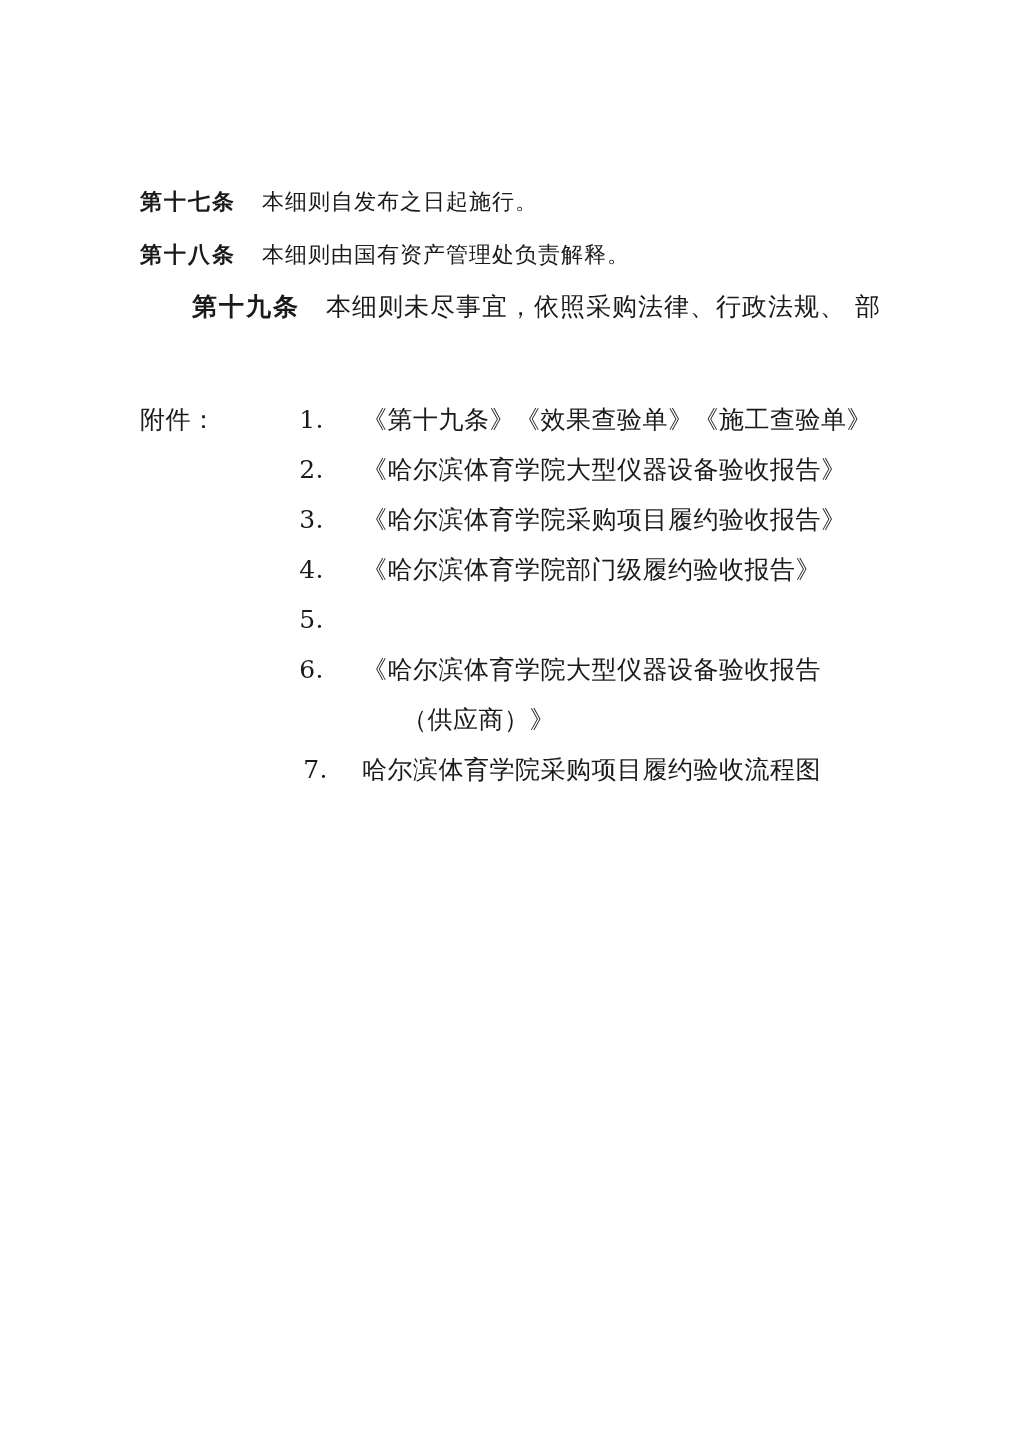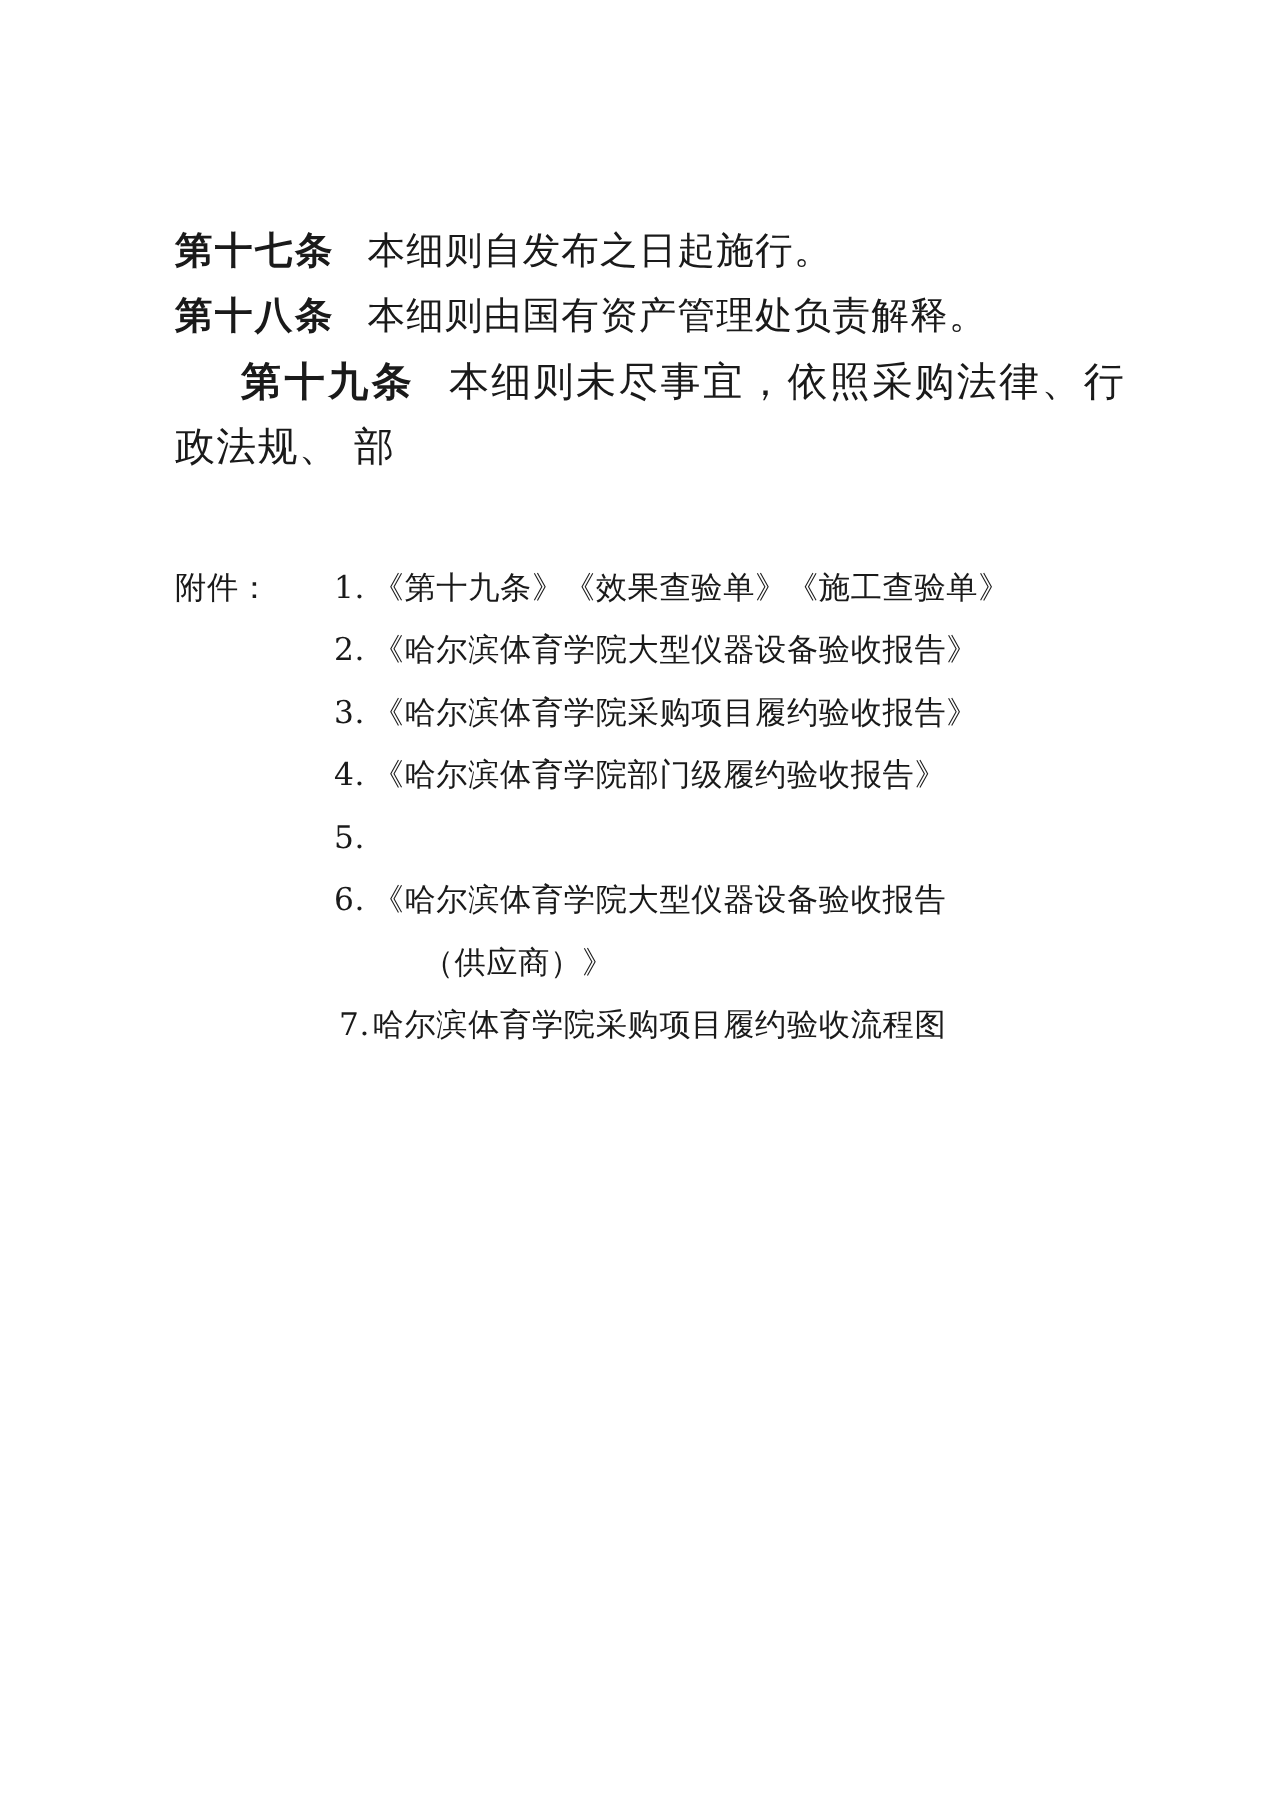--- a/index.html
+++ b/index.html
@@ -20,35 +20,35 @@
     inset: 0;
     padding: 0;
   }
   .content {
     position: absolute;
     left: 140px;
     top: 175px;
     width: 760px;
   }
   .art-line {
-    font-size: 30px;
+    font-size: 22px;
     line-height: 52px;
     letter-spacing: 1px;
     white-space: nowrap;
   }
   .art-line .art-label {
     font-weight: 700;
     letter-spacing: 2px;
   }
   .art-line .art-gap {
     display: inline-block;
     width: 26px;
   }
   .para {
-    font-size: 32px;
+    font-size: 25px;
     line-height: 52px;
     letter-spacing: 1px;
     text-align: justify;
   }
   .para .indent-label {
     font-weight: 700;
     letter-spacing: 2px;
   }
   .para .art-gap {
     display: inline-block;
@@ -57,20 +57,21 @@
 
   .attach-block {
     margin-top: 62px;
   }
   .attach-row {
     display: flex;
     font-size: 25px;
     line-height: 50px;
     letter-spacing: 0.5px;
     white-space: nowrap;
+    gap: 32px;
   }
   .attach-head {
     width: 118px;
     flex: 0 0 118px;
   }
   .attach-num {
     width: 34px;
     flex: 0 0 34px;
     text-align: right;
     padding-right: 6px;

